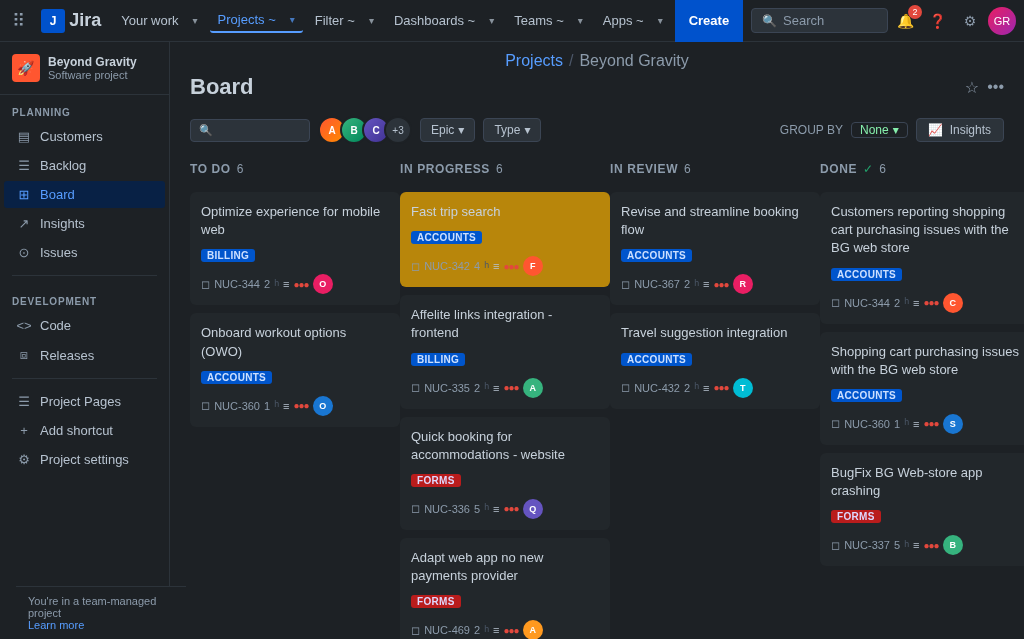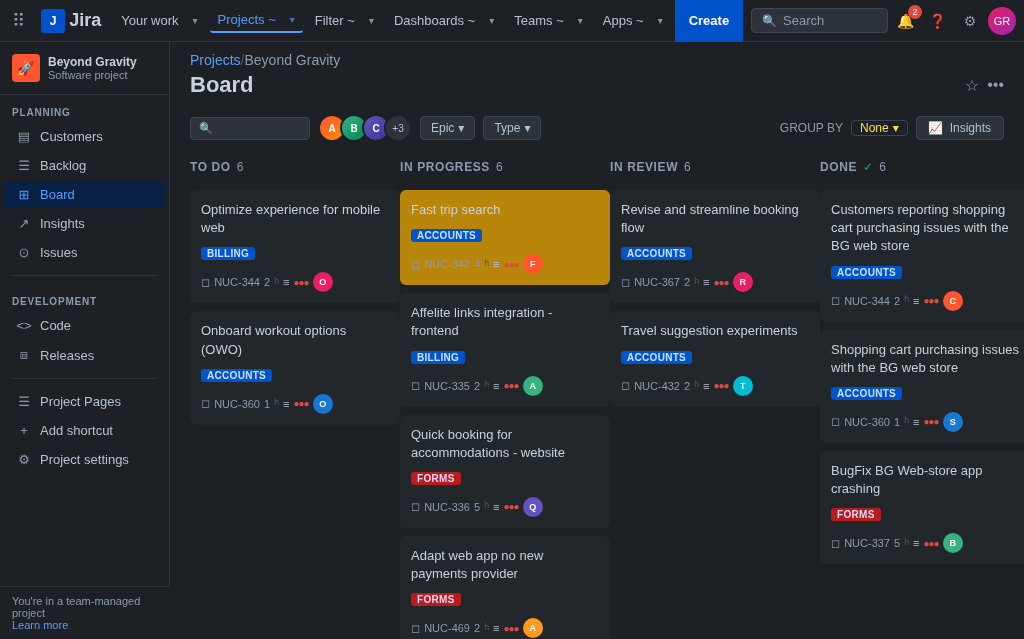--- a/index.html
+++ b/index.html
@@ -40,41 +40,41 @@
     .sidebar-item.active .sidebar-item-label { color: #579dff; }
     .sidebar-item-icon { width: 16px; text-align: center; font-size: 13px; color: #8c9bab; flex-shrink: 0; }
     .sidebar-item.active .sidebar-item-icon { color: #579dff; }
     .sidebar-item-label { color: #b6c2cf; font-size: 13px; }
     .sidebar-divider { border: none; border-top: 1px solid #2c333a; margin: 8px 12px; }
     .sidebar-footer-text { color: #8c9bab; font-size: 11px; }
     .sidebar-footer-link { color: #579dff; font-size: 11px; cursor: pointer; }
 
     
     .main { flex: 1; display: flex; flex-direction: column; overflow: hidden; background: #1d2125; }
-    .breadcrumb { display: flex; align-items: center; padding: 10px 20px 0; color: #8c9bab; font-size: 14px; }
+    .breadcrumb { display: flex; align-items: center; gap: 6px; padding: 10px 20px 0; color: #8c9bab; font-size: 16px; justify-content: center; }
     .breadcrumb-sep { color: #4c5769; }
     .breadcrumb-link { color: #579dff; cursor: pointer; }
     .board-header { display: flex; align-items: center; justify-content: space-between; padding: 4px 20px 10px; }
     .board-title { color: #c7d1db; font-size: 22px; font-weight: 600; }
     .board-header-actions { display: flex; align-items: center; gap: 8px; }
     .board-star-btn { color: #8c9bab; cursor: pointer; font-size: 16px; }
     .board-more-btn { color: #8c9bab; cursor: pointer; font-size: 16px; }
 
     
     .board-toolbar { display: flex; align-items: center; gap: 8px; padding: 6px 20px; }
     .toolbar-search { display: flex; align-items: center; background: #2c333a; border: 1px solid #3b4554; border-radius: 4px; padding: 4px 8px; gap: 6px; width: 120px; }
     .toolbar-search-icon { color: #8c9bab; font-size: 11px; }
     .avatar-group { display: flex; align-items: center; }
     .avatar-sm { width: 28px; height: 28px; border-radius: 50%; border: 2px solid #1d2125; margin-left: -6px; cursor: pointer; display: flex; align-items: center; justify-content: center; font-size: 10px; color: white; font-weight: 600; }
     .avatar-sm:first-child { margin-left: 0; }
     .avatar-count { background: #2c333a; color: #b6c2cf; font-size: 10px; width: 28px; height: 28px; border-radius: 50%; border: 2px solid #1d2125; margin-left: -6px; display: flex; align-items: center; justify-content: center; cursor: pointer; }
     .filter-btn { display: flex; align-items: center; gap: 4px; padding: 4px 10px; background: #2c333a; border: 1px solid #3b4554; border-radius: 4px; cursor: pointer; color: #b6c2cf; font-size: 12px; }
     .toolbar-spacer { flex: 1; }
     .groupby-label { color: #8c9bab; font-size: 12px; }
-    .groupby-btn { display: flex; align-items: center; gap: 4px; padding: 0 8px; background: transparent; border: 1px solid #3b4554; border-radius: 4px; cursor: pointer; color: #fde047; font-size: 12px; }
+    .groupby-btn { display: flex; align-items: center; gap: 4px; padding: 0 8px; background: transparent; border: 1px solid #3b4554; border-radius: 4px; cursor: pointer; color: #86efac; font-size: 12px; }
     .insights-btn { display: flex; align-items: center; gap: 6px; padding: 4px 12px; background: #2c333a; border: 1px solid #3b4554; border-radius: 4px; cursor: pointer; color: #b6c2cf; font-size: 12px; }
 
     
     .board-columns { display: flex; gap: 0; padding: 8px 20px 16px; overflow-x: auto; flex: 1; }
     .board-column { width: 210px; flex-shrink: 0; display: flex; flex-direction: column; gap: 8px; }
     .column-header { display: flex; align-items: center; gap: 6px; padding: 4px 0 8px; }
     .column-title { color: #8c9bab; font-size: 12px; font-weight: 600; text-transform: uppercase; letter-spacing: 0.05em; }
     .column-count { color: #8c9bab; font-size: 12px; }
     .column-check { color: #22a06b; font-size: 12px; }
 
@@ -209,21 +209,21 @@
     </div>
     <div class="sidebar-item">
       <span class="sidebar-item-icon">+</span>
       <span class="sidebar-item-label">Add shortcut</span>
     </div>
     <div class="sidebar-item">
       <span class="sidebar-item-icon">⚙</span>
       <span class="sidebar-item-label">Project settings</span>
     </div>
 
-    <div style="position:absolute;bottom:0;left:0;width:170px;padding:8px 12px;background:#1d2125;border-top:1px solid #2c333a;">
+    <div style="position:absolute;bottom:0;left:16px;width:170px;padding:8px 12px;background:#1d2125;border-top:1px solid #2c333a;">
       <div class="sidebar-footer-text">You're in a team-managed project</div>
       <div class="sidebar-footer-link">Learn more</div>
     </div>
   </aside>
 
   <main class="main">
     <div class="breadcrumb">
       <span class="breadcrumb-link">Projects</span>
       <span class="breadcrumb-sep">/</span>
       <span>Beyond Gravity</span>
@@ -373,21 +373,21 @@
         <span class="card-icon">◻</span>
         <span class="card-id">NUC-367</span>
         <span class="card-num">2</span>
         <span class="meta-sep">ʰ</span>
         <span class="priority-icon">≡</span>
         <span class="card-dots">●●●</span>
         <div class="card-avatar-sm" style="background:#e91e63;">R</div>
       </div>
     </div>
           <div class="card">
-      <div class="card-title">Travel suggestion experiments</div>
+      <div class="card-title">Travel suggestion integration</div>
       <span class="card-tag tag-accounts">ACCOUNTS</span>
       <div class="card-meta">
         <span class="card-icon">◻</span>
         <span class="card-id">NUC-432</span>
         <span class="card-num">2</span>
         <span class="meta-sep">ʰ</span>
         <span class="priority-icon">≡</span>
         <span class="card-dots">●●●</span>
         <div class="card-avatar-sm" style="background:#00bcd4;">T</div>
       </div>

